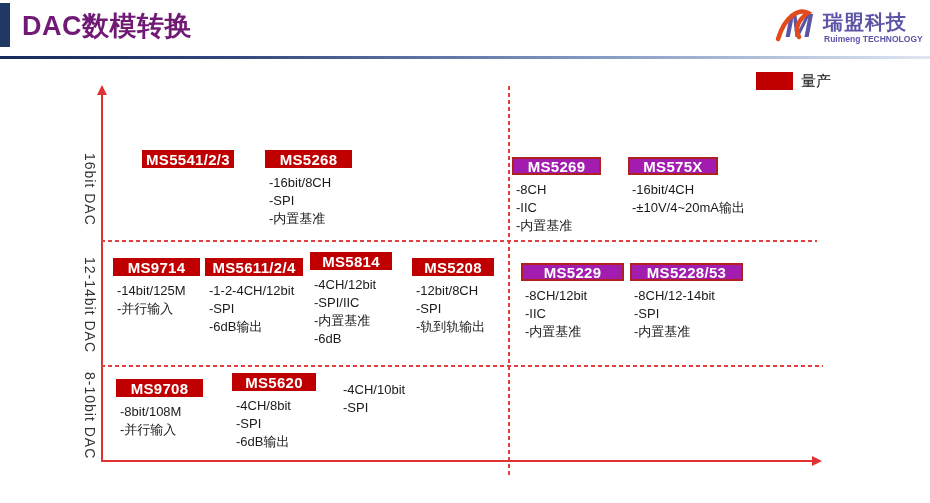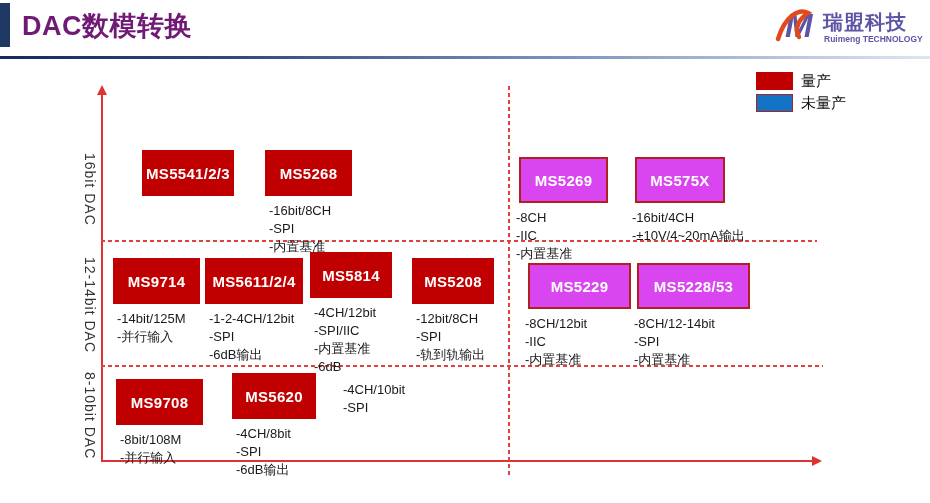--- a/index.html
+++ b/index.html
@@ -38,24 +38,24 @@
     background:repeating-linear-gradient(180deg,#E04040 0 4px,transparent 4px 7px);}
   
   .rowlabel{position:absolute;left:79px;width:22px;writing-mode:vertical-rl;
     display:flex;align-items:center;justify-content:center;
     font-size:14px;color:#333;letter-spacing:1px;white-space:nowrap;}
   .rowlabel.g0{top:138px;height:102px;}
   .rowlabel.g1{top:246px;height:118px;}
   .rowlabel.g2{top:370px;height:92px;}
   
   .chip{position:absolute;white-space:nowrap;}
-  .chip-box{display:flex;align-items:center;justify-content:center;height:46px;
+  .chip-box{display:flex;align-items:center;justify-content:center;height:18px;
     box-sizing:border-box;color:#fff;font-size:15px;font-weight:bold;letter-spacing:.3px;}
   .chip-box.red{background:#C00000;}
-  .chip-box.blue{background:#d946ef;border:2px solid #B02020;margin-left:7px;}
+  .chip-box.blue{background:#a21caf;border:2px solid #B02020;}
   .chip-details{margin-top:6px;padding-left:4px;font-size:13px;color:#1a1a1a;line-height:18px;}
 </style>
 </head>
 <body>
 
 <div class="accent-bar"></div>
 <div class="page-title">DAC数模转换</div>
 
 <div class="logo">
   <svg width="152" height="44" viewBox="0 0 152 44">
@@ -68,24 +68,20 @@
   </svg>
 </div>
 
 <div class="divider"></div>
 
 <div class="legend">
   <div class="legend-row">
     <div class="swatch red"></div>
     <div class="legend-label">量产</div>
   </div>
-  <div class="legend-row">
-    <div class="swatch blue"></div>
-    <div class="legend-label">未量产</div>
-  </div>
 </div>
 
 <div class="yaxis"></div>
 <div class="yaxis-arrow"></div>
 <div class="xaxis"></div>
 <div class="xaxis-arrow"></div>
 <div class="hdash r1"></div>
 <div class="hdash r2"></div>
 <div class="vdash"></div>
 

